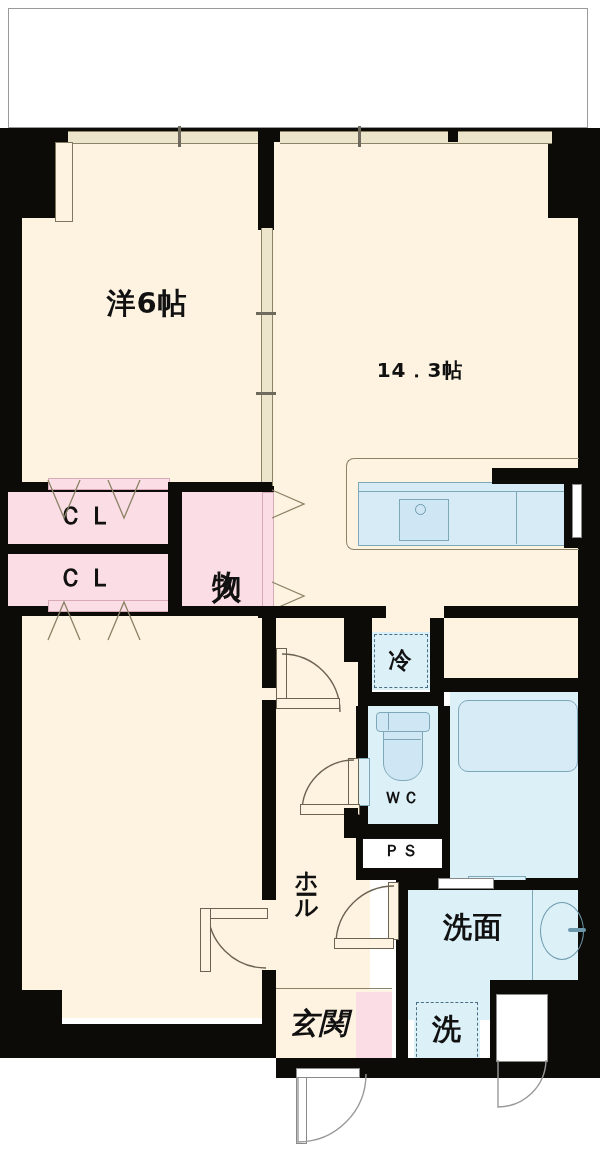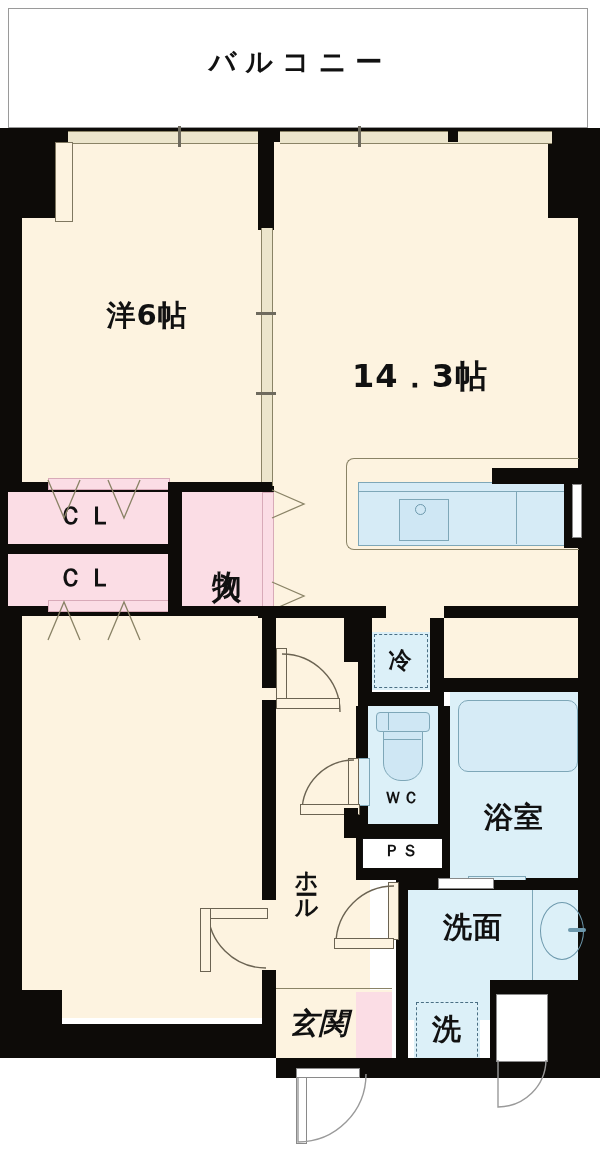--- a/index.html
+++ b/index.html
@@ -10,21 +10,21 @@
   .wall{background:#0d0b08;}
   .floor{background:#fdf3e0;}
   .closet{background:#fbdde5;}
   .water{background:#dcf0f8;}
   .white{background:#ffffff;}
   
   .lbl{position:absolute;color:#111;font-weight:700;white-space:nowrap;
        text-align:center;line-height:1.05;}
   .lbl-big{font-size:29px;letter-spacing:1px;}
   .lbl-ldk{font-size:29px;letter-spacing:5px;}
-  .lbl-ldk2{font-size:32px;letter-spacing:1px;}
+  .lbl-ldk2{font-size:20px;letter-spacing:1px;}
   .lbl-cl{font-size:25px;letter-spacing:5px;font-weight:700;}
   .lbl-md{font-size:23px;letter-spacing:2px;}
   .lbl-sm{font-size:16px;letter-spacing:2px;}
   .lbl-bal{font-size:27px;letter-spacing:9px;}
   .vert{writing-mode:vertical-rl;text-orientation:upright;letter-spacing:2px;}
   .vert2{writing-mode:vertical-rl;text-orientation:upright;letter-spacing:1px;}
   
   .sash{background:#ece5cc;border-top:1.6px solid #8a8366;border-bottom:1.6px solid #8a8366;}
   .sashv{background:#ece5cc;border-left:1.6px solid #8a8366;border-right:1.6px solid #8a8366;}
   .mullion{background:#6e6a5e;}
@@ -37,21 +37,20 @@
   .dashbox{border:1.6px dashed #4a6f84;}
   .balcony{background:#ffffff;border:1.6px solid #9a9a9a;}
   .outl{border:1.3px solid #7f7760;}
 </style>
 </head>
 <body>
 
 <div id="plan">
 
   <div class="abs balcony" style="left:8px;top:8px;width:578px;height:118px;"></div>
-  <div class="lbl lbl-bal" style="left:0px;top:48px;width:600px;">バルコニー</div>
 
   <div class="abs wall" style="left:0px;top:128px;width:600px;height:14px;"></div>
 
   <div class="abs wall" style="left:0px;top:128px;width:38px;height:100px;"></div>
   <div class="abs wall" style="left:0px;top:128px;width:68px;height:88px;"></div>
 
   <div class="abs wall" style="left:548px;top:128px;width:52px;height:100px;"></div>
 
   <div class="abs wall" style="left:0px;top:128px;width:22px;height:930px;"></div>
 
@@ -68,21 +67,21 @@
 
   <div class="abs floor" style="left:370px;top:618px;width:208px;height:60px;"></div>
 
   <div class="abs sash" style="left:68px;top:131px;width:200px;height:11px;"></div>
   <div class="abs mullion" style="left:178px;top:126px;width:2.5px;height:21px;"></div>
   <div class="abs wall" style="left:258px;top:128px;width:22px;height:14px;"></div>
   <div class="abs sash" style="left:280px;top:131px;width:272px;height:11px;"></div>
   <div class="abs mullion" style="left:358px;top:126px;width:2.5px;height:21px;"></div>
   <div class="abs wall" style="left:448px;top:128px;width:10px;height:14px;"></div>
 
-  <div class="lbl lbl-big" style="left:22px;top:288px;width:250px;margin-top:12px;">洋6帖</div>
+  <div class="lbl lbl-big" style="left:22px;top:288px;width:250px;">洋6帖</div>
 
   <div class="abs outl" style="left:55px;top:142px;width:16px;height:78px;background:#fdf3e0;"></div>
 
   <div class="abs wall" style="left:258px;top:142px;width:16px;height:88px;"></div>
   <div class="abs sashv" style="left:261px;top:228px;width:10px;height:270px;"></div>
   <div class="abs mullion" style="left:256px;top:312px;width:20px;height:2.5px;"></div>
   <div class="abs mullion" style="left:256px;top:392px;width:20px;height:2.5px;"></div>
   <div class="abs wall" style="left:258px;top:486px;width:16px;height:14px;"></div>
 
   <div class="lbl lbl-ldk2" style="left:290px;top:360px;width:260px;">14．3帖</div>
@@ -170,21 +169,20 @@
   <div class="abs ps" style="left:362px;top:838px;width:80px;height:30px;"></div>
   <div class="lbl lbl-sm" style="left:362px;top:843px;width:80px;">ＰＳ</div>
   <div class="abs wall" style="left:356px;top:832px;width:94px;height:6px;"></div>
   <div class="abs wall" style="left:356px;top:868px;width:94px;height:12px;"></div>
   <div class="abs wall" style="left:356px;top:832px;width:6px;height:48px;"></div>
   <div class="abs wall" style="left:442px;top:832px;width:8px;height:48px;"></div>
 
   <div class="abs wall" style="left:444px;top:678px;width:134px;height:14px;"></div>
   <div class="abs water" style="left:450px;top:692px;width:128px;height:192px;"></div>
   <div class="abs fx" style="left:458px;top:700px;width:118px;height:70px;border-radius:10px;"></div>
-  <div class="lbl lbl-big" style="left:450px;top:802px;width:128px;">浴室</div>
   <div class="abs wall" style="left:450px;top:878px;width:128px;height:12px;"></div>
 
   <div class="abs water" style="left:468px;top:876px;width:56px;height:14px;border:1px solid #7ea7b8;"></div>
 
   <div class="abs water" style="left:408px;top:890px;width:170px;height:130px;"></div>
   <div class="lbl lbl-big" style="left:408px;top:912px;width:130px;">洗面</div>
 
   <div class="abs" style="left:532px;top:890px;width:1.4px;height:90px;background:#7ea7b8;"></div>
   <div class="abs" style="left:540px;top:902px;width:42px;height:56px;border:1.4px solid #6d99ad;border-radius:50%;background:transparent;"></div>
   <div class="abs" style="left:568px;top:928px;width:18px;height:4px;background:#6d99ad;border-radius:2px;"></div>

